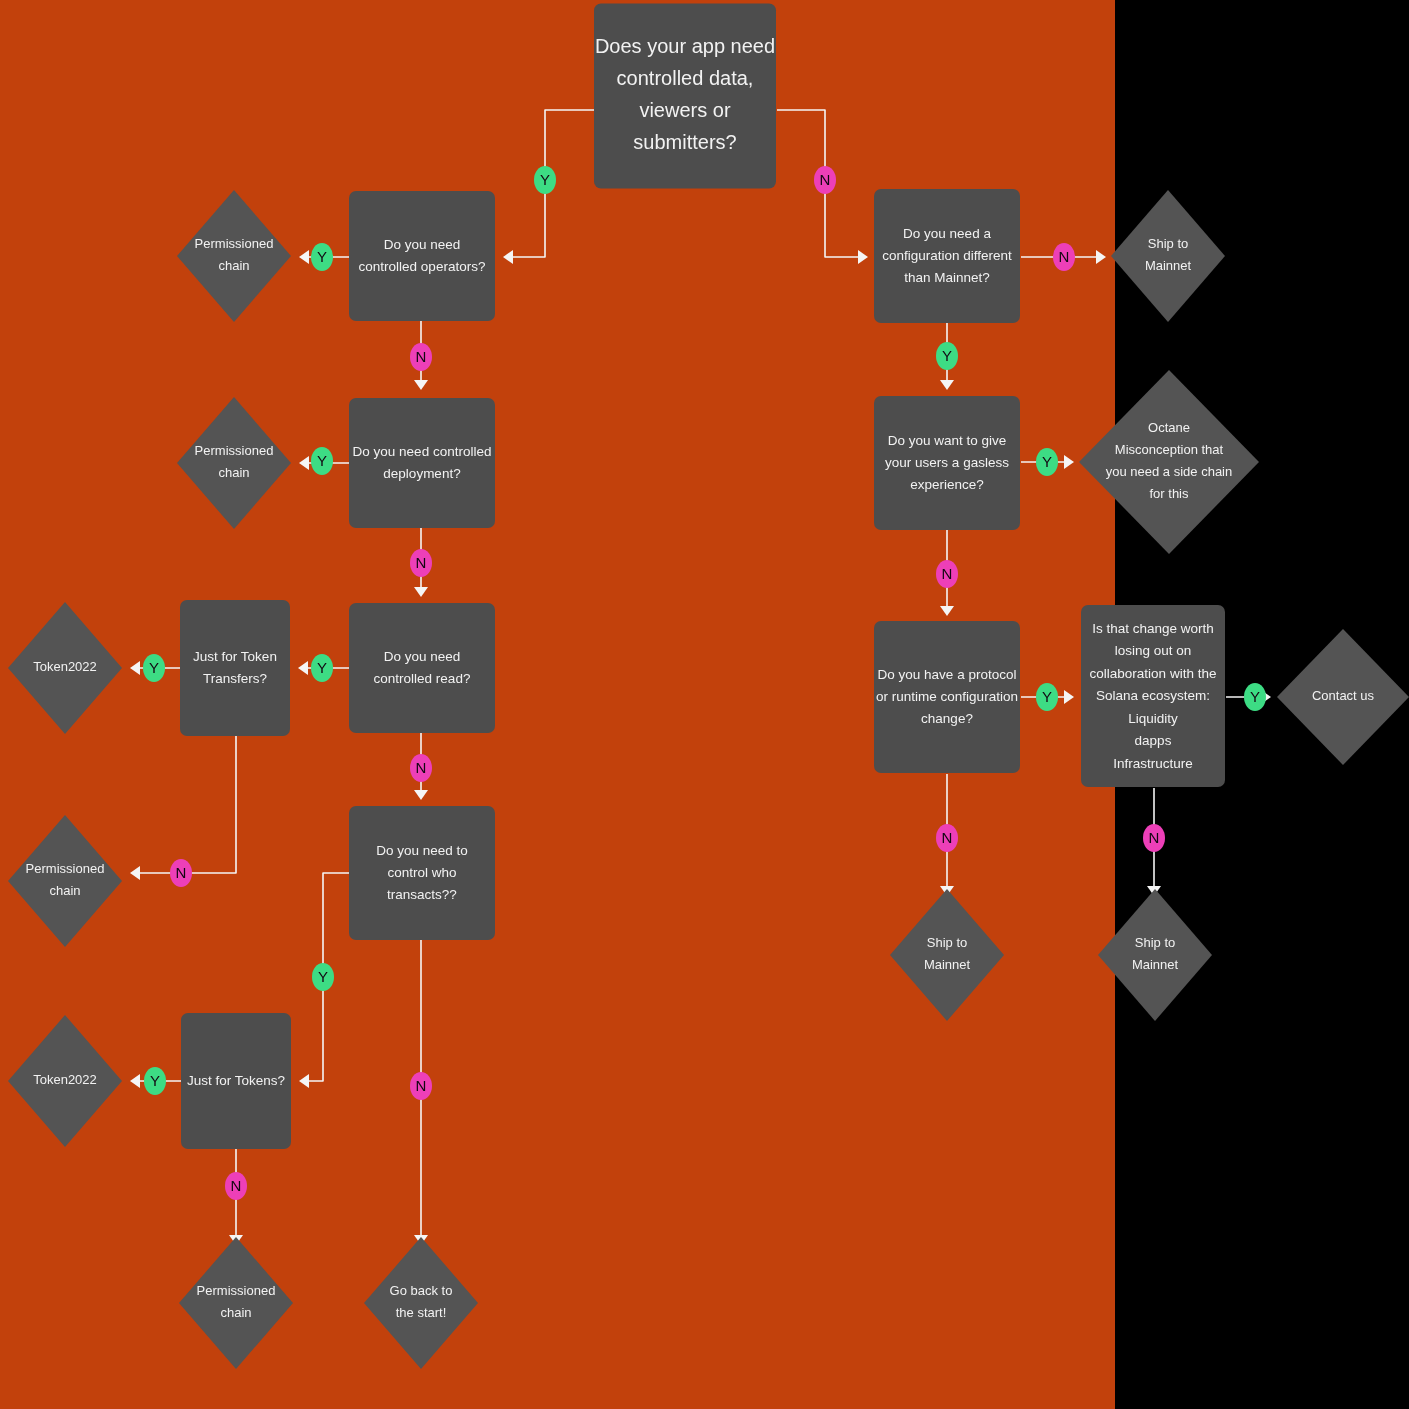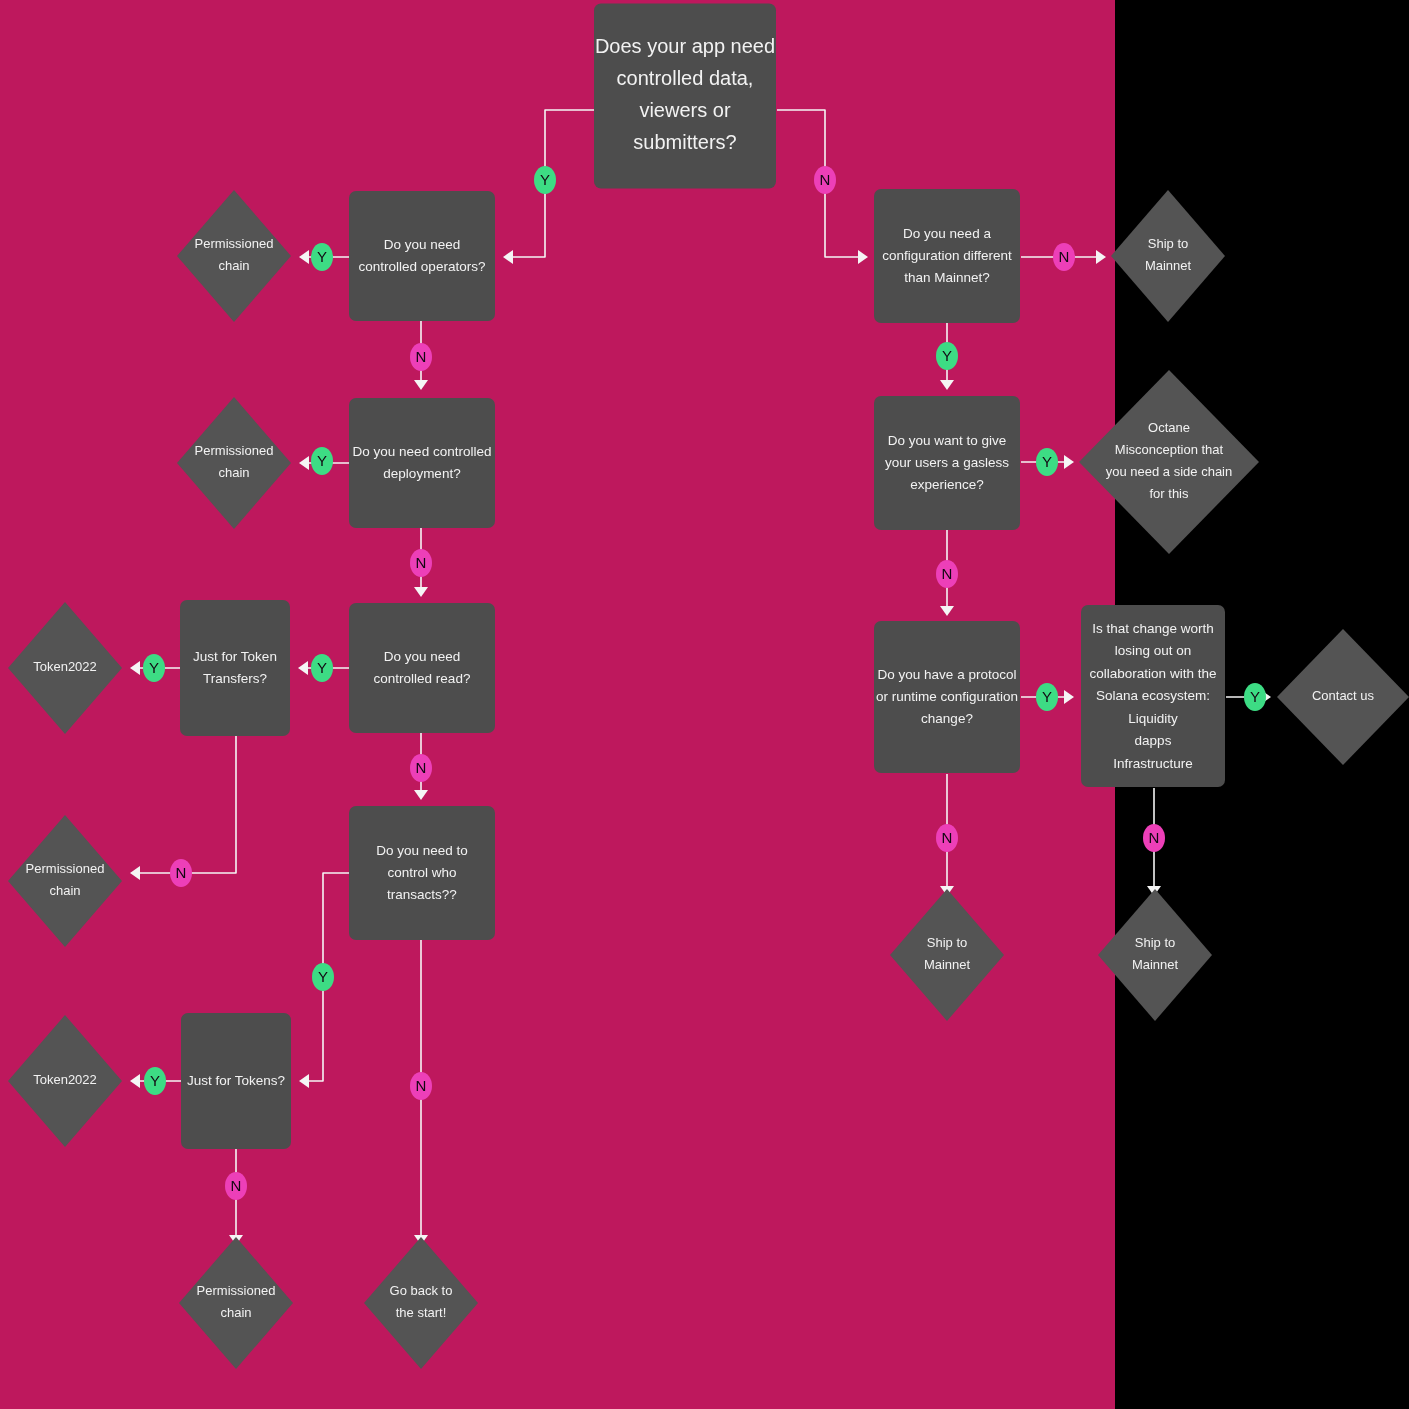--- a/index.html
+++ b/index.html
@@ -11,21 +11,21 @@
   body {
     width: 1409px;
     height: 1409px;
     overflow: hidden;
     font-family: "Liberation Sans", sans-serif;
   }
   #flow-root {
     position: relative;
     width: 1115px;
     height: 1409px;
-    background: #be185d;
+    background: #c2410c;
   }
   svg#flow-canvas {
     position: absolute;
     top: 0;
     left: 0;
     width: 1409px;
     height: 1409px;
     display: block;
   }
   .node-shape-box {

